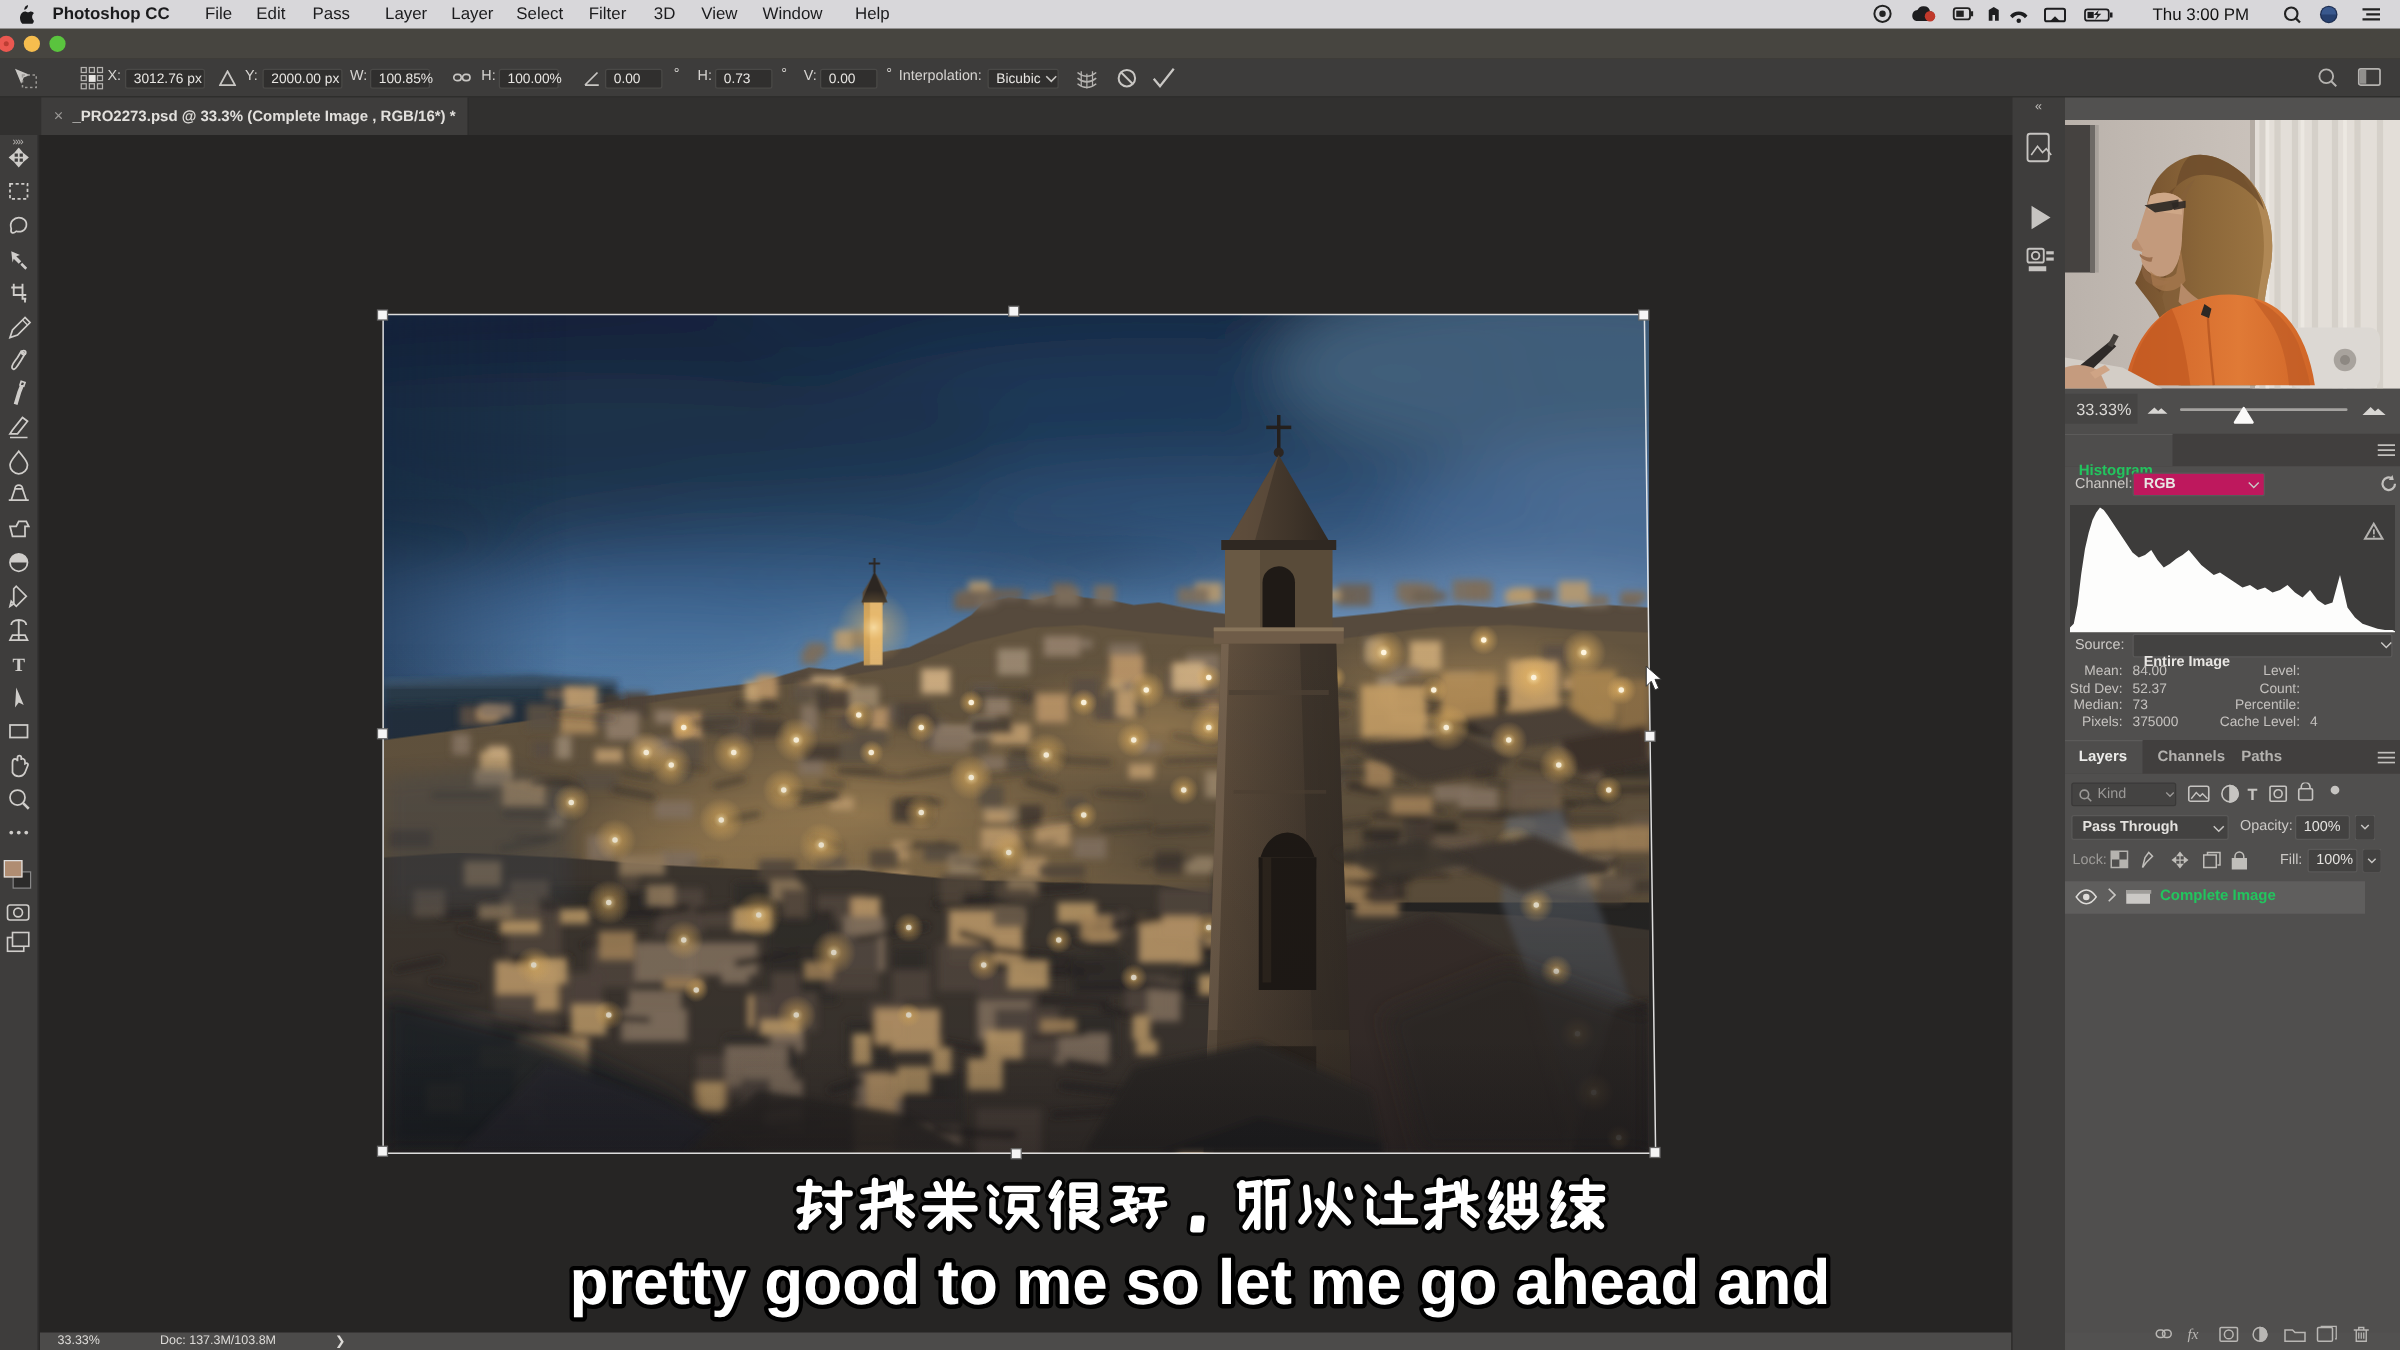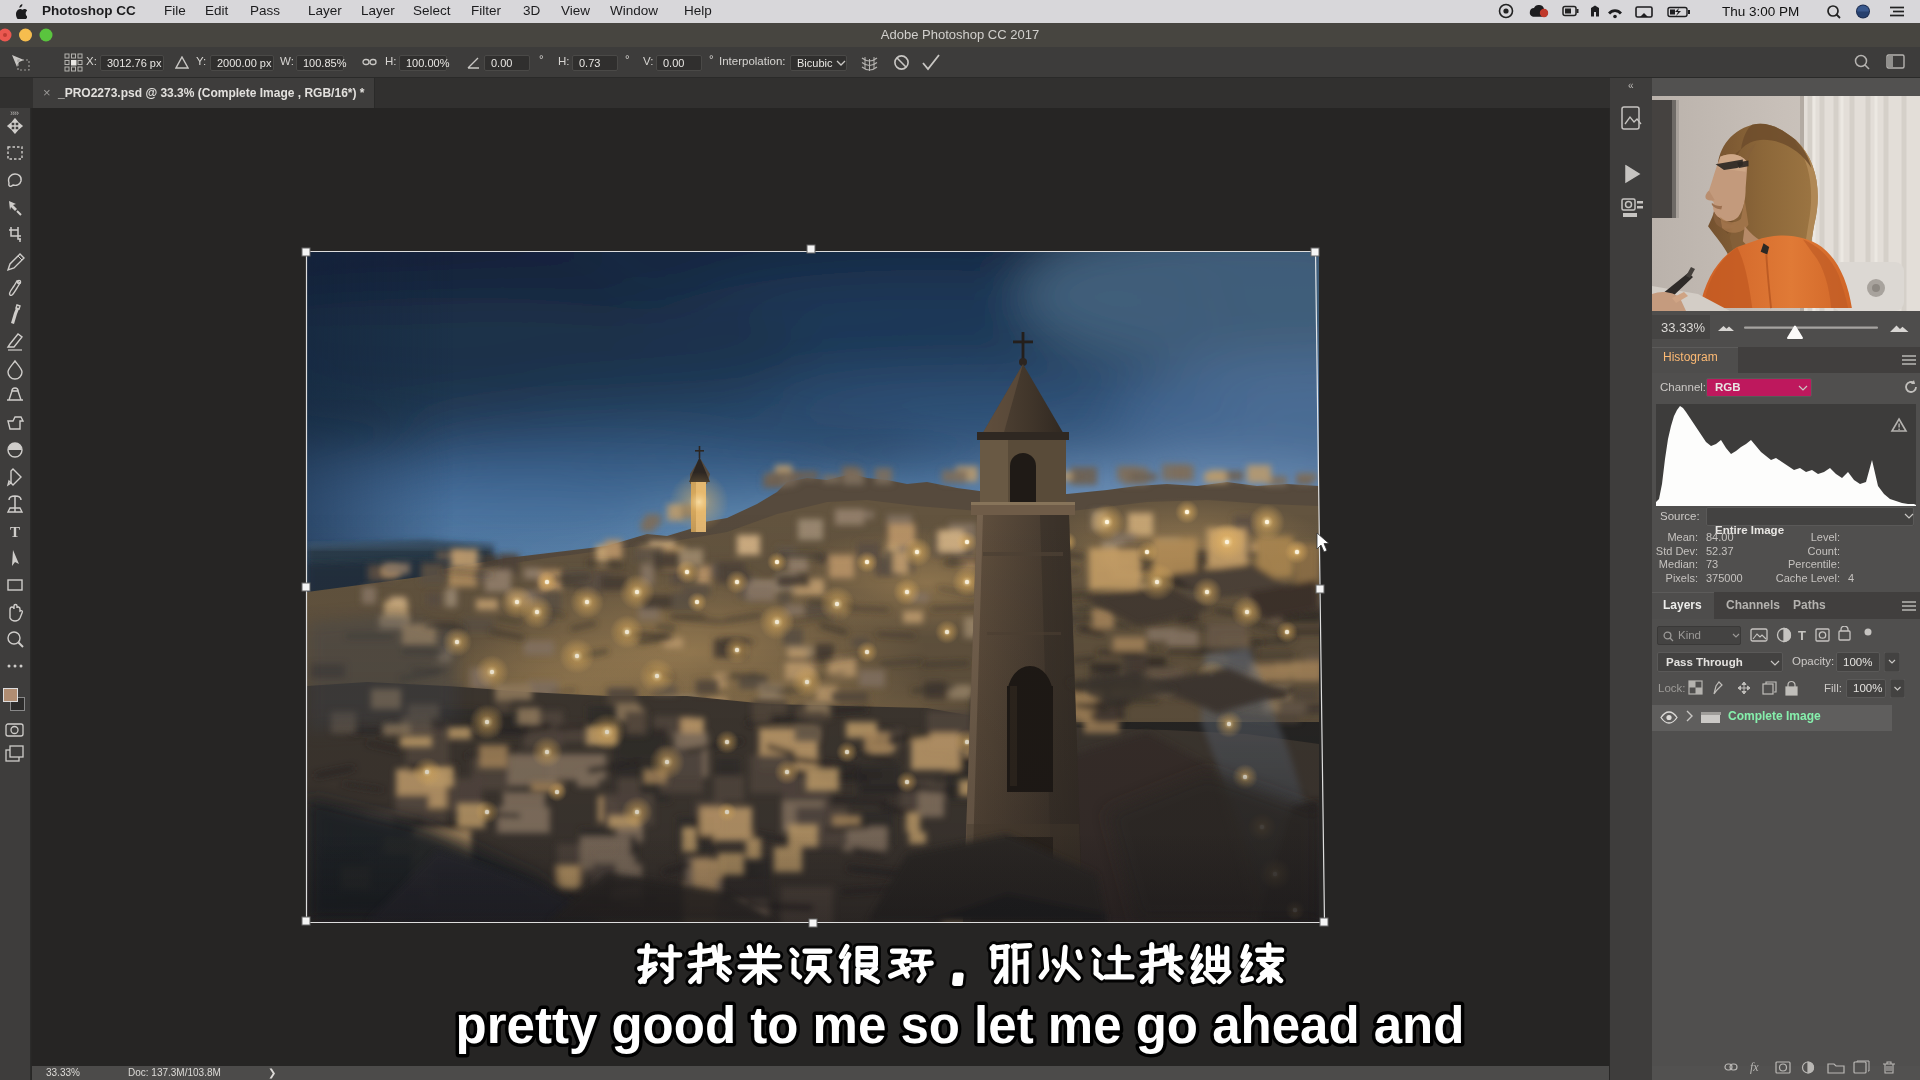--- a/index.html
+++ b/index.html
@@ -53,21 +53,20 @@
       </g>
 </svg>
 </div>
 <div class="abs" style="left:0;top:23px;width:1920px;height:24px;background:#474540">
 <svg class="abs" style="left:0;top:5px" width="60" height="14">
       <circle cx="5" cy="7" r="6.5" fill="#eb5850"></circle>
       <circle cx="25.5" cy="7" r="6.5" fill="#f6bd4e"></circle>
       <circle cx="46" cy="7" r="6.5" fill="#5ac43e"></circle>
       <circle cx="5" cy="7" r="2" fill="#9e2b20" opacity=".6"></circle>
     </svg>
-<div class="abs" style="left:0;width:1920px;text-align:center;top:4px;color:#d2d0cd;font-size:13px">Adobe Photoshop CC 2017</div>
 </div>
 <div class="abs" style="left:0;top:47px;width:1920px;height:31px;background:#3d3c3b;border-bottom:1px solid #2a2a29">
     <svg class="abs" style="left:10px;top:7px" width="20" height="17" viewBox="0 0 20 17">
       <path d="M2 1l5 12 2-5 5-2z" fill="#c9c7c4"></path>
       <g stroke="#9a9895" stroke-width="1.2" stroke-dasharray="2 2" fill="none">
         <rect x="8" y="6" width="11" height="10"></rect>
       </g>
     </svg>
     <svg class="abs" style="left:64px;top:6px" width="19" height="19" viewBox="0 0 19 19">
       <g fill="none" stroke="#b5b3b0" stroke-width="1">
@@ -1130,21 +1129,21 @@
 <svg class="abs" style="left:62px;top:8px" width="200" height="22" viewBox="0 0 200 22">
 <path d="M4 12 l5.5 -5 3 2.8 2.5 -2.2 5 4.4 Z" fill="#d8d6d3"></path>
 <rect x="30" y="7.5" width="134" height="2.2" rx="1" fill="#a5a3a0"></rect>
 <path d="M74 19 L81 7.5 L88 19 Z" fill="#fbfaf9" stroke="#fbfaf9" stroke-width="2" stroke-linejoin="round"></path>
 <path d="M176 13 l6.5 -6.5 3.5 3.4 2.5 -2.2 6 5.3 Z" fill="#d8d6d3"></path>
 </svg>
 </div>
 <div class="abs" style="left:1652px;top:347px;width:268px;height:245px;background:#504f4e">
 <div class="abs" style="left:0;top:0;width:268px;height:26px;background:#413f3e"></div>
 <div class="abs" style="left:0;top:0;width:86px;height:26px;background:#4e4d4c;border-top:1px solid #5c5b5a"></div>
-<div class="abs" style="left:11px;top:3px;color:#fdba74;font-size:12px;font-weight:normal">Histogram</div>
+<div class="abs" style="left:11px;top:22px;color:#22c55e;font-size:12px;font-weight:bold">Histogram</div>
 <svg class="abs" style="left:250px;top:8px" width="14" height="10">
       <g stroke="#c2c0bd" stroke-width="1.4">
         <line x1="0" y1="1" x2="14" y2="1"></line>
         <line x1="0" y1="5" x2="14" y2="5"></line>
         <line x1="0" y1="9" x2="14" y2="9"></line>
       </g>
     </svg>
 <div class="abs" style="left:8px;top:34px;color:#ccc9c6;font-size:11.5px">Channel:</div>
 <div class="abs" style="left:54px;top:31px;width:106px;height:19px;background:#be185d;border:1px solid #5a5958;border-radius:2px;color:#e8e6e3;font-size:11.5px;font-weight:bold;padding:2px 0 0 8px">RGB</div>
 <svg class="abs" style="left:146px;top:38px" width="10" height="7">
@@ -1249,21 +1248,21 @@
       <path d="M1 6.5C4 2 7 1 9 1s5 1 8 5.5C14 11 11 12 9 12S4 11 1 6.5z" fill="none" stroke="#dddbd8" stroke-width="1.3"></path>
       <circle cx="9" cy="6.5" r="2.6" fill="#dddbd8"></circle>
     </svg>
 <svg class="abs" style="left:34px;top:118px" width="8" height="12">
       <path d="M1 1l5 5-5 5" stroke="#c9c7c4" stroke-width="1.4" fill="none"></path>
     </svg>
 <svg class="abs" style="left:48px;top:117px" width="22" height="16" viewBox="0 0 22 16">
       <path d="M1 3h7l2 2h10v9H1z" fill="#cbc9c6"></path>
       <rect x="1" y="3" width="20" height="3" fill="#9f9d9a"></rect>
     </svg>
-<div class="abs" style="left:76px;top:117px;color:#86efac;font-size:12px;font-weight:bold">Complete Image</div>
+<div class="abs" style="left:76px;top:117px;color:#22c55e;font-size:12px;font-weight:bold">Complete Image</div>
 <svg class="abs" style="left:72px;top:468px" width="190" height="14" viewBox="0 0 190 14">
 <g stroke="#b9b7b4" fill="none" stroke-width="1.2">
 <g>
           <rect x="1" y="4" width="7" height="6" rx="3"></rect>
           <rect x="6" y="4" width="7" height="6" rx="3"></rect>
         </g>
 <text x="26" y="11" font-size="12" font-style="italic" fill="#b9b7b4" stroke="none" font-family="Liberation Serif">fx</text>
 <rect x="52" y="2" width="14" height="11" rx="1"></rect>
         <circle cx="59" cy="7.5" r="3.5"></circle>
 <circle cx="84" cy="7.5" r="5.5"></circle>

